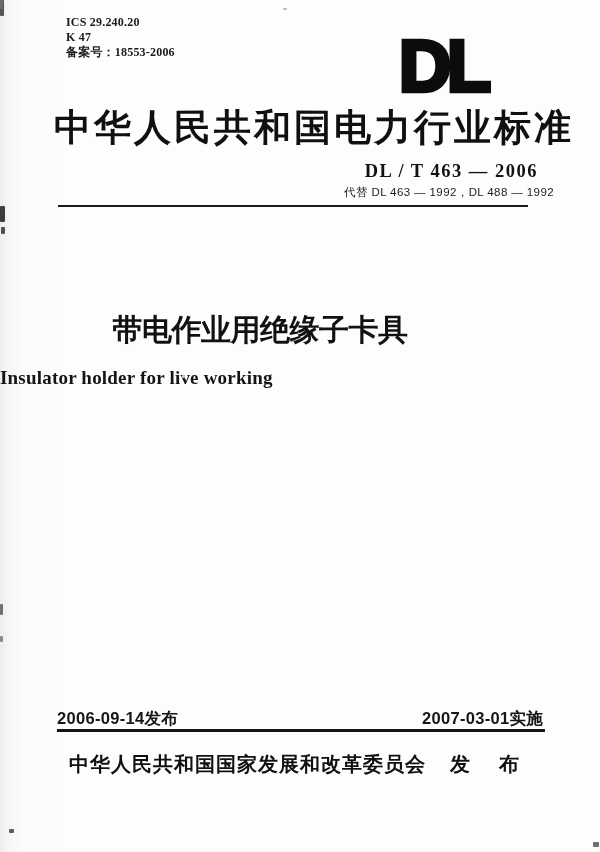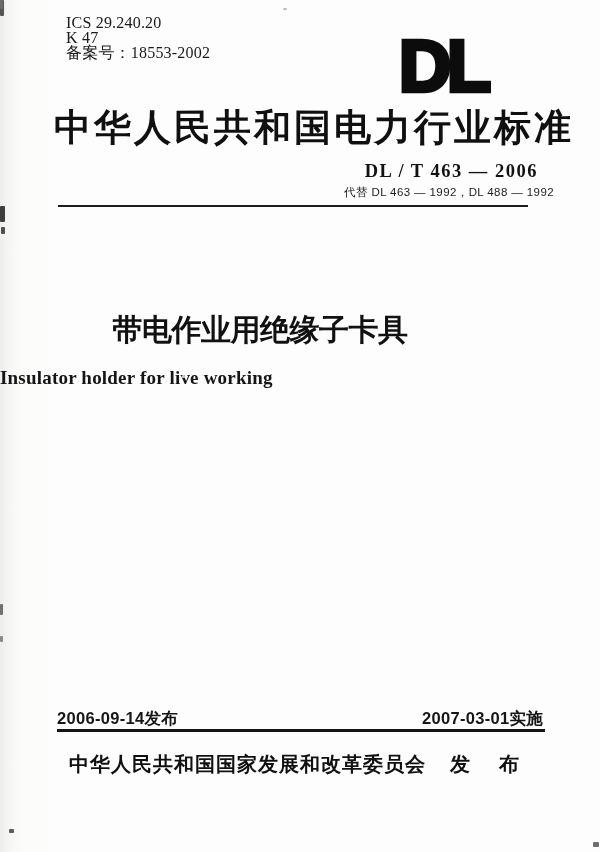--- a/index.html
+++ b/index.html
@@ -11,21 +11,21 @@
     overflow:hidden;
   }
   .page{
     position:relative;width:600px;height:852px;
     background:linear-gradient(90deg,#ededed 0px,#f7f7f6 10px,#fcfcfb 26px,#fdfdfd 60px);
   }
   
   .meta{
     position:absolute;left:66px;top:15px;
     font-family:"Liberation Serif","DejaVu Serif",serif;
-    font-weight:normal;font-size:16px;line-height:15px;
+    font-weight:bold;font-size:12px;line-height:15px;
     letter-spacing:.2px;color:#1a1a1a;white-space:nowrap;
   }
   
   .logo{
     position:absolute;left:399px;top:30px;width:130px;
     font-family:"Liberation Sans","DejaVu Sans",sans-serif;
     font-weight:bold;font-size:72px;line-height:1;
     letter-spacing:-4px;color:#0c0c0c;
     -webkit-text-stroke:4.5px #0c0c0c;
   }
@@ -99,21 +99,21 @@
   .a10{left:182px;top:375px;width:3px;height:3px;background:#c9c9c9;}
 </style>
 </head>
 <body>
 
 <div class="page">
 
   <div class="meta">
     <div>ICS 29.240.20</div>
     <div>K 47</div>
-    <div>备案号：18553-2002</div>
+    <div>备案号：18553-2006</div>
   </div>
 
   <div class="logo">DL</div>
 
   <div class="header-title">中华人民共和国电力行业标准</div>
 
   <div class="std-block">
     <div class="std-no">DL / T 463 — 2006</div>
     <div class="std-replaces">代替 DL 463 — 1992，DL 488 — 1992</div>
   </div>

